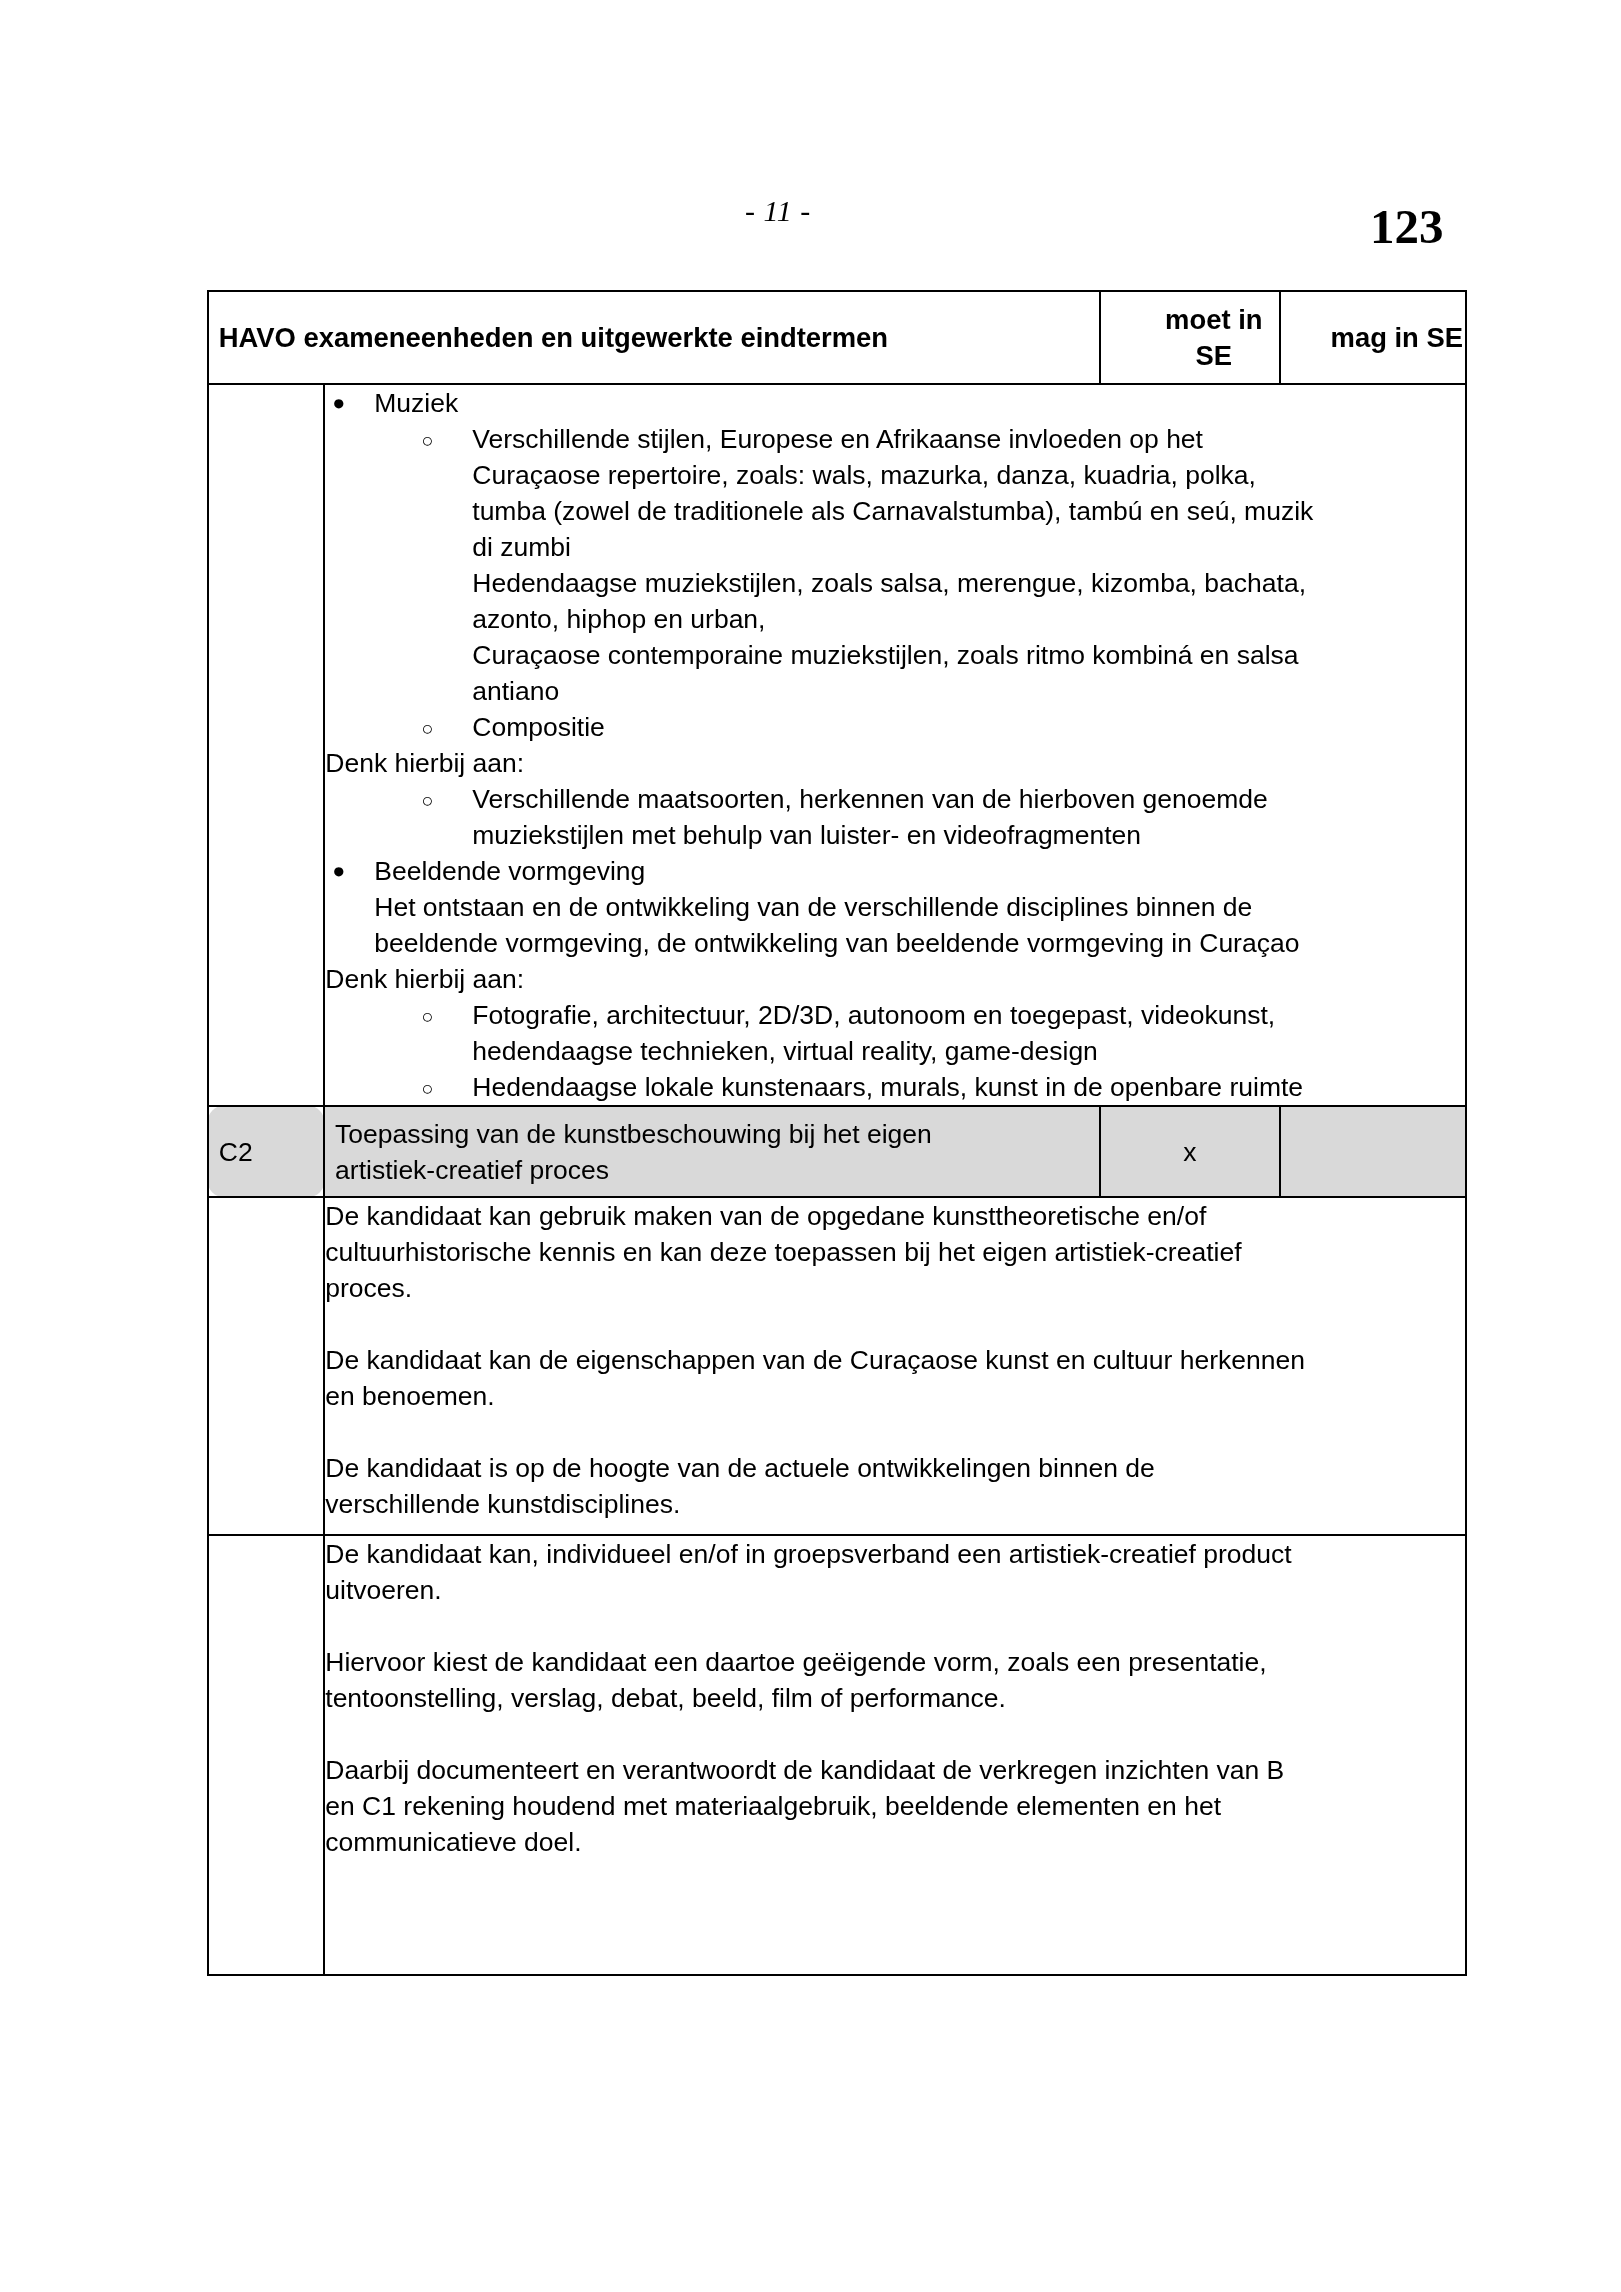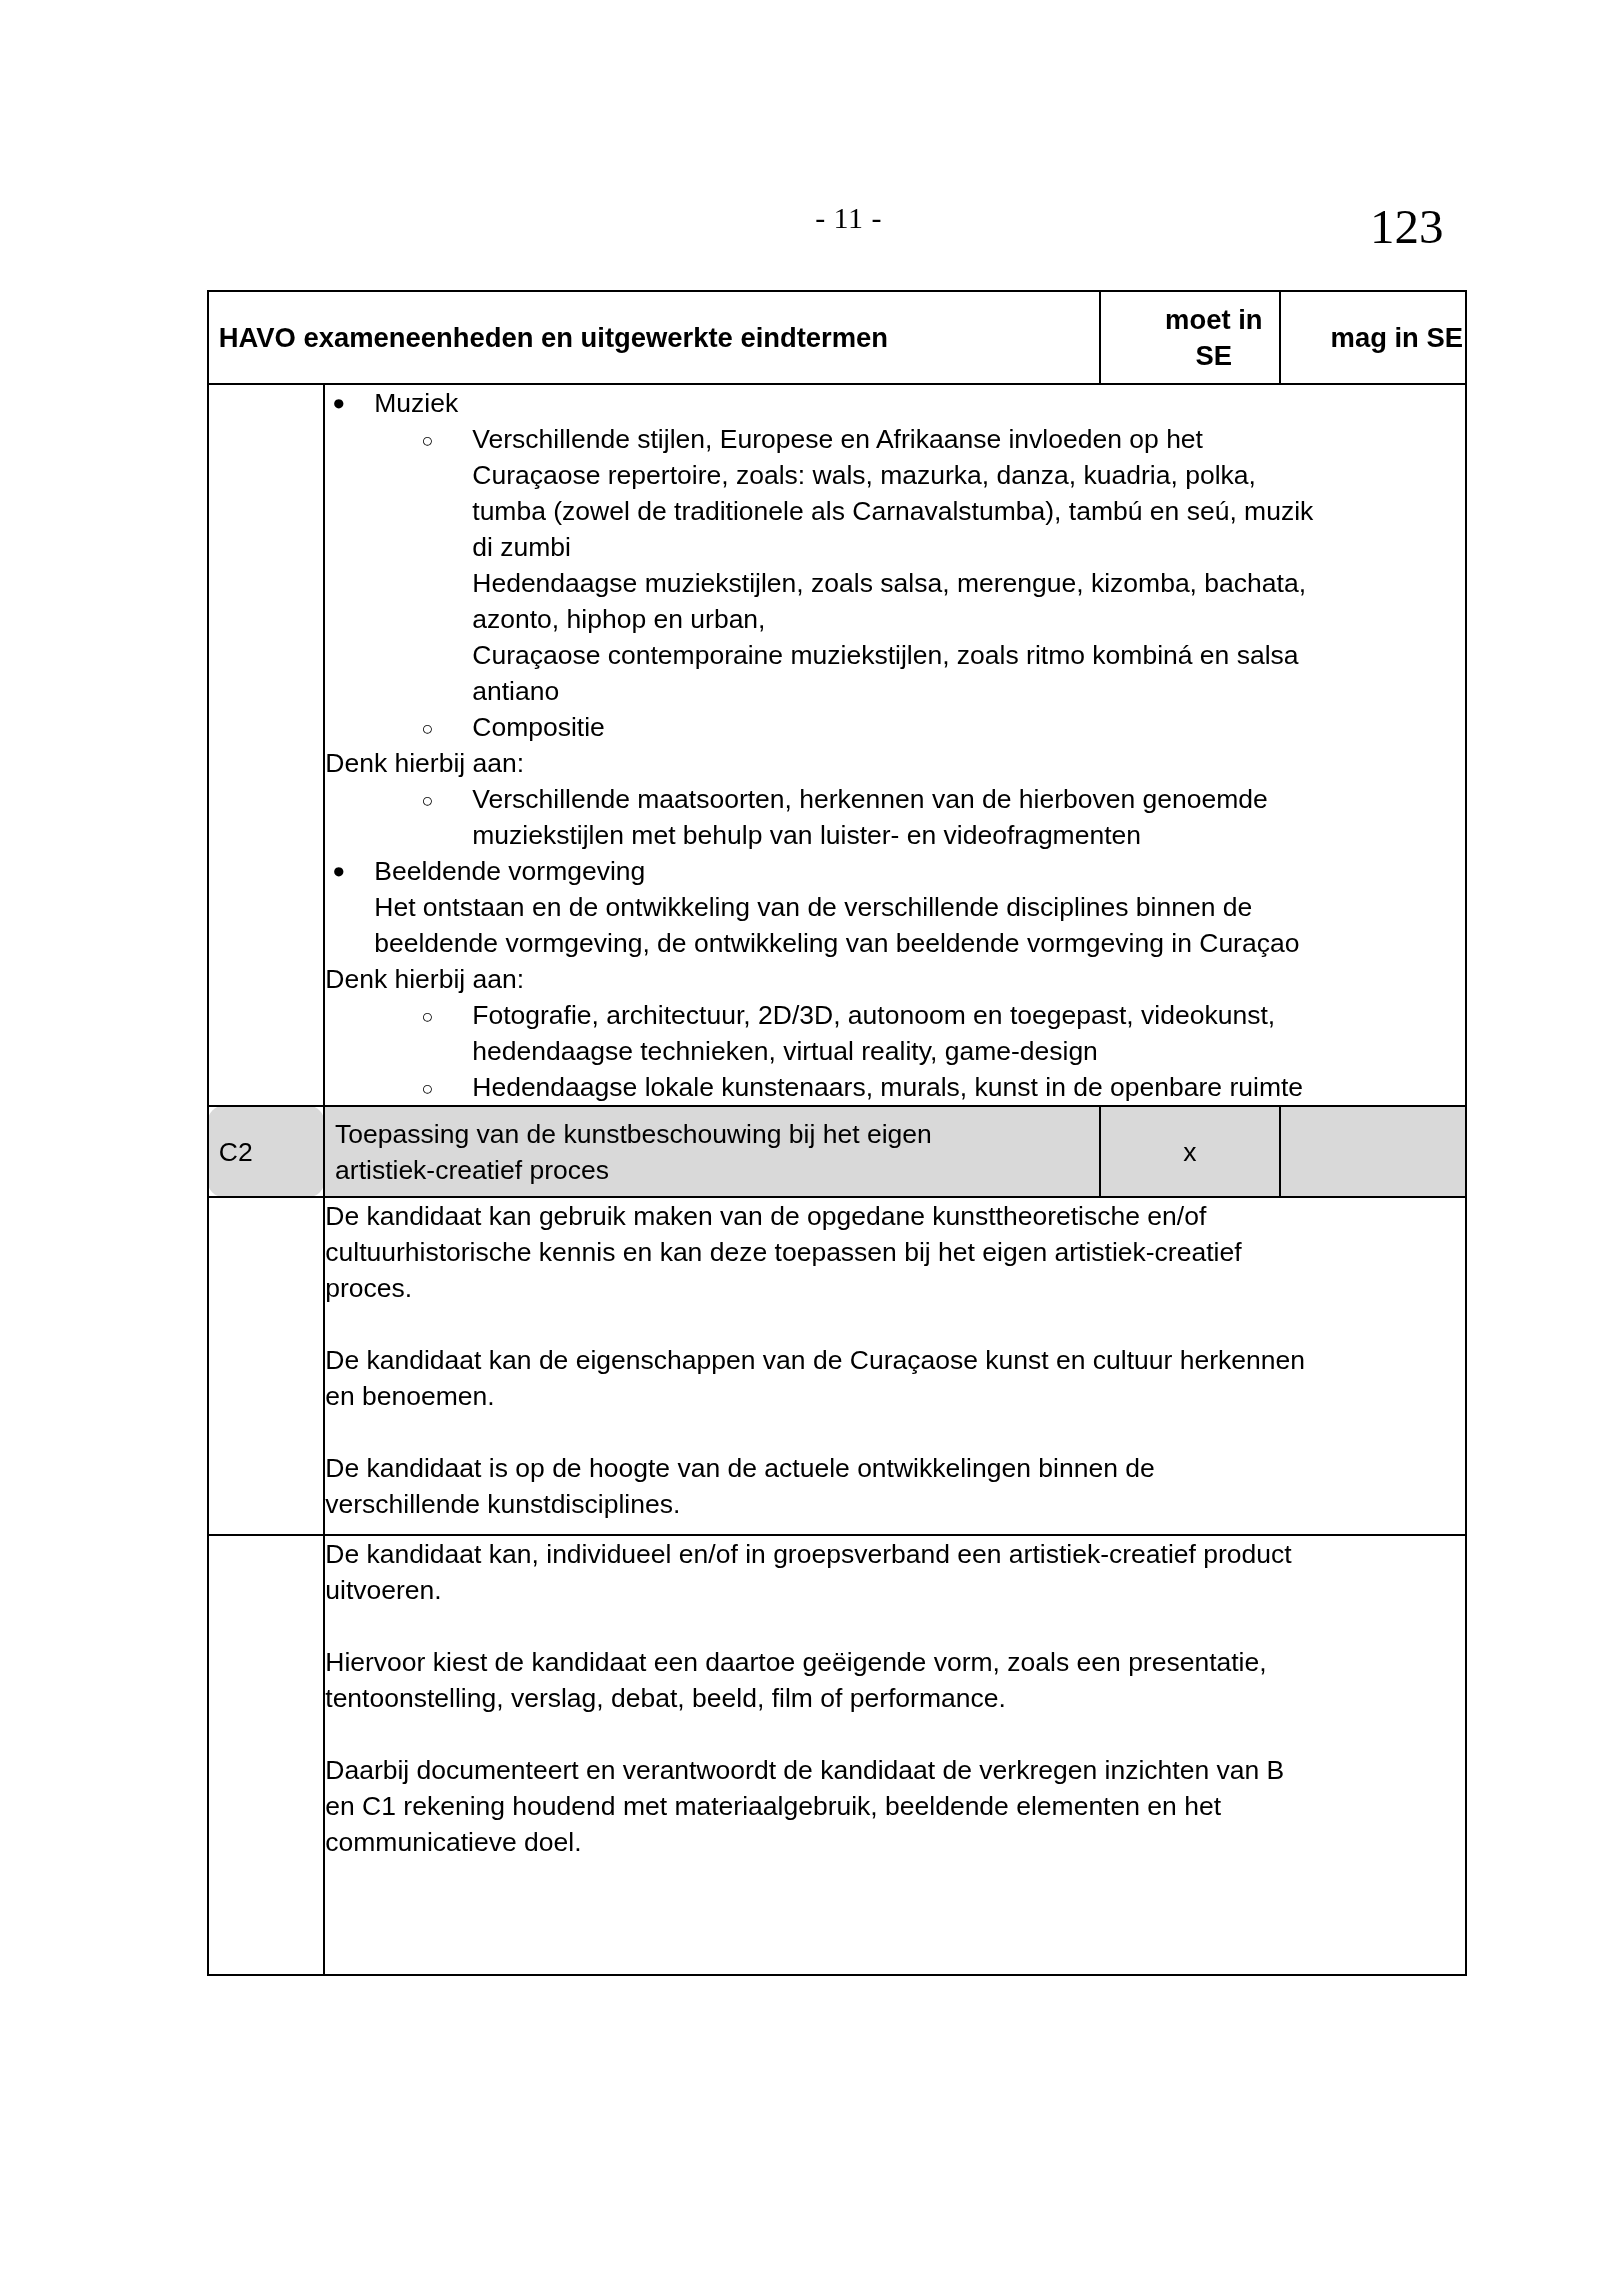--- a/index.html
+++ b/index.html
@@ -1,18 +1,18 @@
 <!DOCTYPE html>
 <html><head>
 <meta charset="utf-8">
 <style>
   html, body { margin: 0; padding: 0; background: #ffffff; }
   body { width: 1621px; height: 2293px; position: relative; overflow: hidden; font-family: "Liberation Sans", sans-serif; color: #000; }
-  .page-num { position: absolute; top: 201px; left: 745px; width: 137px; text-align: right; font-family: "Liberation Serif", serif; font-size: 30px; letter-spacing: 0.5px; }
-  .doc-num { position: absolute; top: 198px; left: 1370px; font-family: "Liberation Serif", serif; font-weight: normal; font-size: 49px; }
+  .page-num { position: absolute; top: 194px; left: 745px; width: 137px; text-align: left; font-family: "Liberation Serif", serif; font-size: 30px; letter-spacing: 0.5px; font-style: italic; }
+  .doc-num { position: absolute; top: 198px; left: 1370px; font-family: "Liberation Serif", serif; font-weight: bold; font-size: 49px; }
   table.main { position: absolute; left: 207px; top: 290px; width: 1260px; border-collapse: collapse; table-layout: fixed; }
   table.main td { padding: 0; vertical-align: top; font-size: 26.5px; line-height: 36px; }
   .col-code { width: 116px; }
   .col-desc { width: 774px; }
   .col-moet { width: 179px; }
   .col-mag { width: 186px; }
   tr.hdr td { height: 91px; vertical-align: middle; font-weight: bold; font-size: 27.4px; border-top: 2.9px solid #000; border-bottom: 2.9px solid #000; padding-left: 48px; }
   tr.hdr td.hdr-main { padding-left: 9.8px; border-left: 2px solid #000; }
   tr.hdr td.hdr-moet, tr.hdr td.hdr-mag { text-align: center; border-left: 2px solid #000; }
   tr.hdr td.hdr-mag { border-right: 2px solid #000; }

